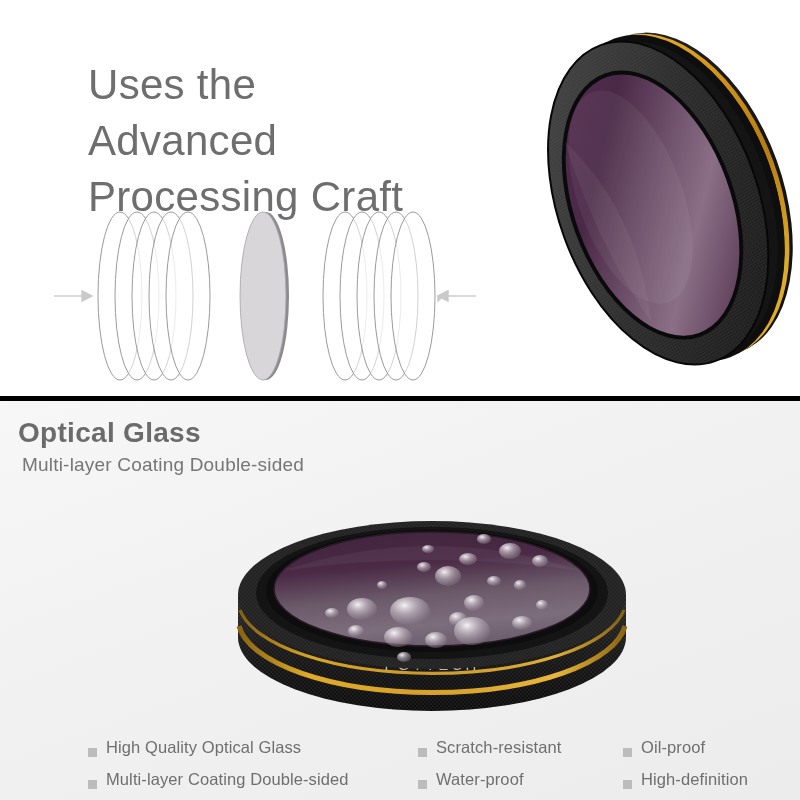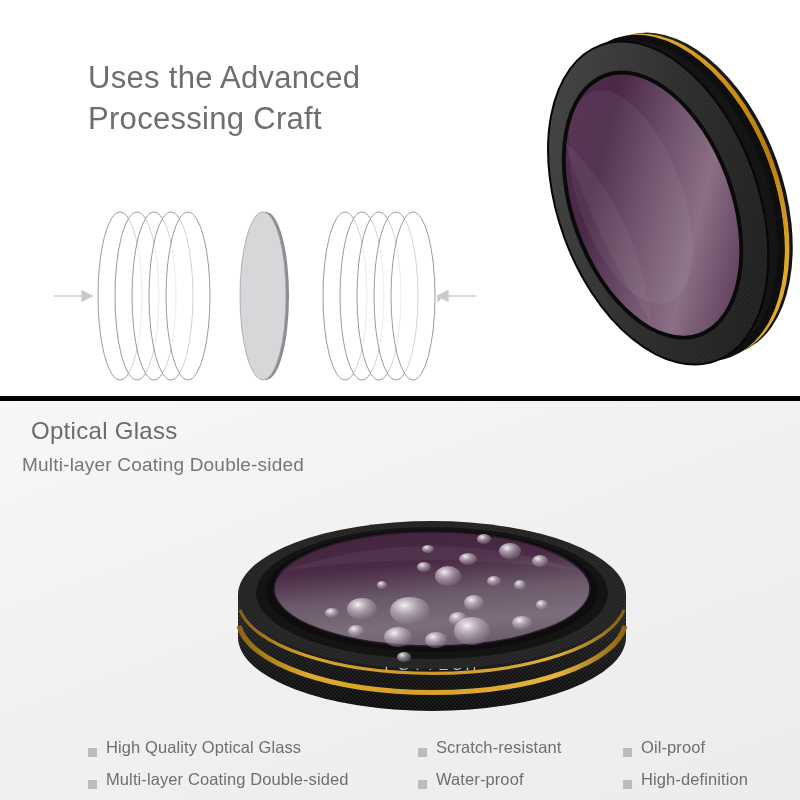--- a/index.html
+++ b/index.html
@@ -10,21 +10,21 @@
   }
   .page{position:relative;width:800px;height:800px;}
 
   
   .panel-top{
     position:absolute;left:0;top:0;width:800px;height:396px;
     background:#ffffff;overflow:hidden;
   }
   .headline{
     position:absolute;left:88px;top:57px;width:340px;
-    font-size:31px;line-height:1.33;font-weight:300;
+    font-size:42px;line-height:1.33;font-weight:300;
     color:#6e6e6e;letter-spacing:.3px;white-space:pre-line;
   }
 
   
   .diagram{position:absolute;left:40px;top:196px;width:450px;height:200px;}
   .diagram svg{display:block;}
 
   
   .lens-top{
     position:absolute;left:516px;top:2px;width:290px;height:400px;
@@ -37,21 +37,21 @@
   }
 
   
   .panel-bottom{
     position:absolute;left:0;top:401px;width:800px;height:399px;
     background:linear-gradient(160deg,#f7f7f7 0%,#f1f1f1 45%,#ececec 100%);
     overflow:hidden;
   }
   .sub-headline{
     position:absolute;left:18px;top:16px;
-    font-size:24px;font-weight:400;color:#6b6b6b;letter-spacing:.3px;margin-left:13px;
+    font-size:28px;font-weight:700;color:#6b6b6b;letter-spacing:.3px;
   }
   .sub-sub{
     position:absolute;left:22px;top:53px;
     font-size:19px;font-weight:300;color:#767676;letter-spacing:.2px;
   }
 
   .lens-bottom{
     position:absolute;left:222px;top:62px;width:420px;height:260px;
   }
   .lens-bottom svg{display:block;}

